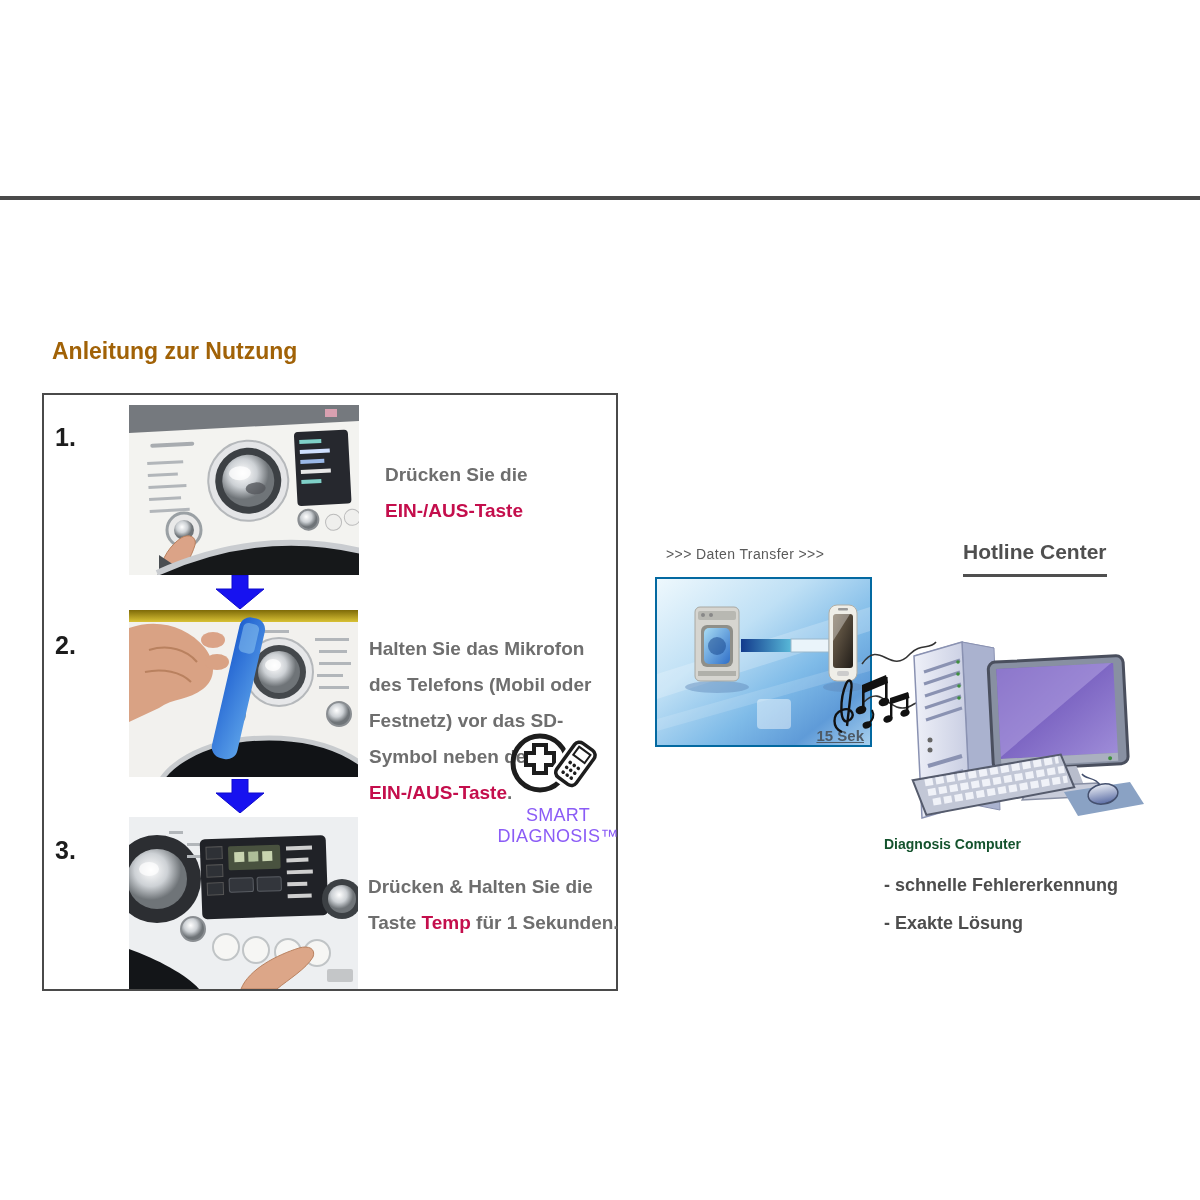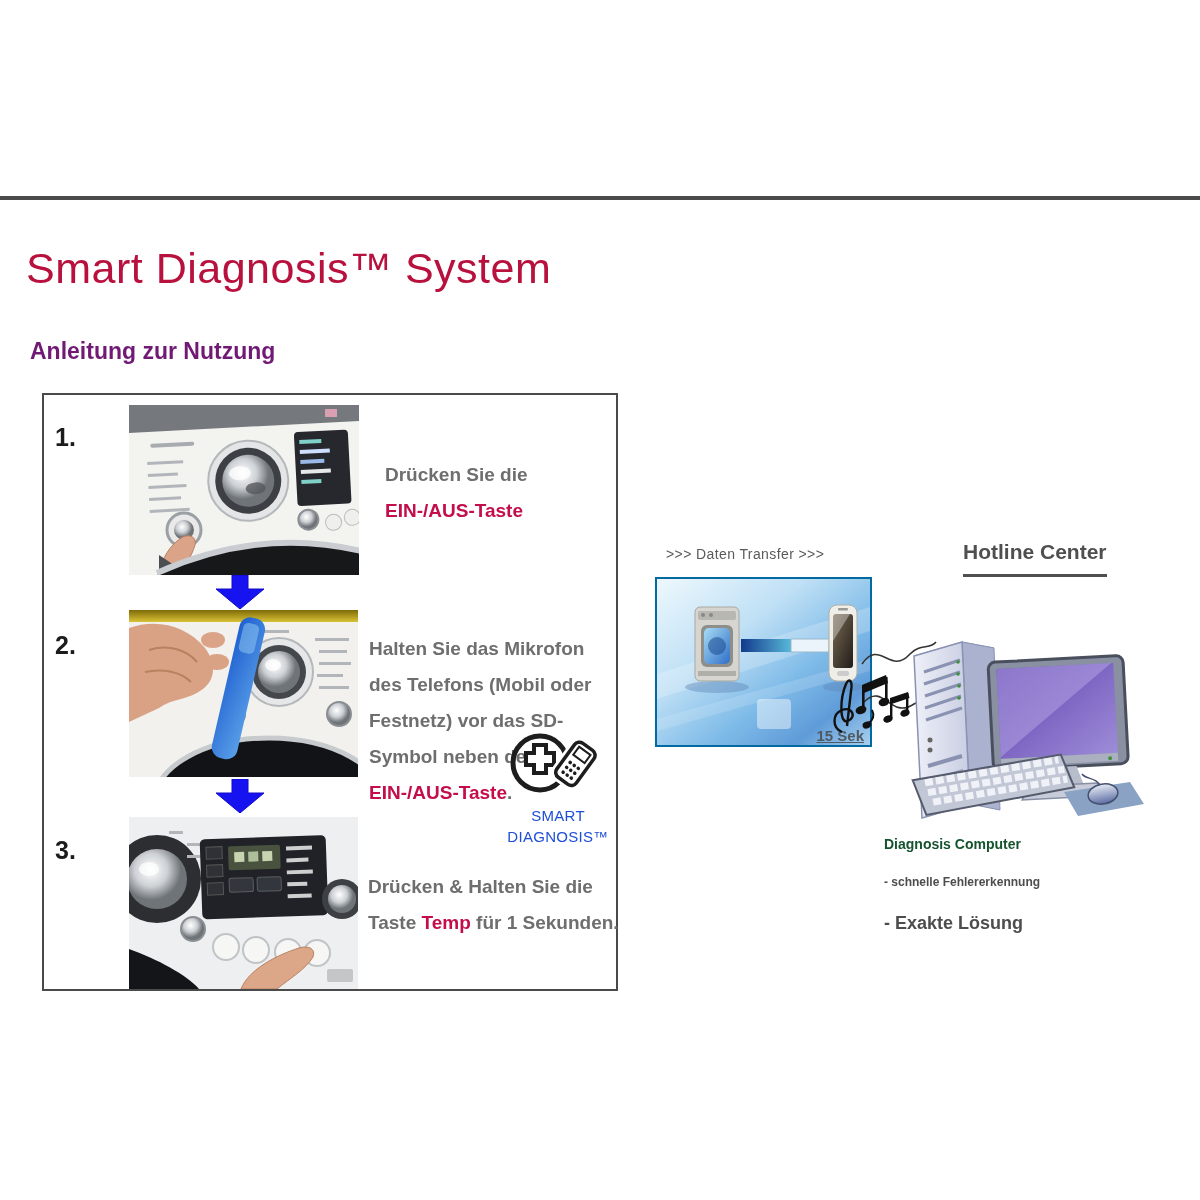--- a/index.html
+++ b/index.html
@@ -3,21 +3,21 @@
 <meta charset="utf-8">
 <style>
   html,body{margin:0;padding:0;background:#ffffff;}
   .page{position:relative;width:1200px;height:1200px;background:#ffffff;overflow:hidden;
         font-family:"Liberation Sans", sans-serif;}
   .abs{position:absolute;}
 
   .top-rule{left:0;top:196px;width:1200px;height:4px;background:#4a4a4a;}
 
   .title{left:26px;top:244px;font-size:43px;font-weight:400;color:#B8113E;letter-spacing:.5px;}
-  .subtitle{left:30px;top:338px;font-size:23px;font-weight:700;color:#701a75;}
+  .subtitle{left:52px;top:338px;font-size:23px;font-weight:700;color:#a16207;}
 
   .steps-box{left:42px;top:393px;width:572px;height:594px;border:2px solid #4a4a4a;background:#fff;}
 
   .step-num{font-size:25px;font-weight:700;color:#1c1c1c;}
   .n1{left:11px;top:28px;} .n2{left:11px;top:236px;} .n3{left:11px;top:441px;}
 
   .photo{overflow:hidden;background:#888;}
   .ph1{left:85px;top:10px;width:230px;height:170px;}
   .ph2{left:85px;top:215px;width:229px;height:167px;}
   .ph3{left:85px;top:422px;width:229px;height:172px;}
@@ -25,46 +25,45 @@
   .arrow{left:172px;width:48px;height:34px;}
   .a1{top:180px;} .a2{top:384px;}
 
   .step-text{font-size:19px;font-weight:700;color:#6e6e6e;line-height:36px;}
   .t1{left:341px;top:62px;width:168px;}
   .t2{left:325px;top:236px;width:246px;}
   .t3{left:324px;top:474px;width:266px;}
   .hl{color:#C40E4C;}
 
   .sd-logo{left:440px;top:334px;width:148px;text-align:center;}
-  .sd-logo .lines{font-size:15px;line-height:21px;color:#1d4ed8;letter-spacing:.3px;}
+  .sd-logo .lines{font-size:18px;line-height:21px;color:#8b5cf6;letter-spacing:.3px;}
 
   .transfer-label{left:666px;top:546px;font-size:14px;color:#5a5a5a;letter-spacing:.4px;}
   .transfer-img{left:655px;top:577px;width:213px;height:166px;border:2px solid #0369a1;background:#5eead4;}
   .duration{position:absolute;right:6px;bottom:1px;font-size:15px;font-weight:700;color:#4e5a66;
             text-decoration:underline;}
 
   .hotline-title{left:963px;top:540px;font-size:21px;font-weight:700;color:#4f4f4f;
                  border-bottom:3px solid #4f4f4f;padding-bottom:10px;}
 
   .computer{left:896px;top:604px;width:248px;height:230px;}
   .waves{left:858px;top:624px;width:82px;height:105px;}
   .notes{left:824px;top:668px;width:90px;height:82px;}
 
   .hc-caption{left:884px;top:836px;font-size:14px;font-weight:700;color:#14532d;}
-  .hc-b1{left:884px;top:875px;font-size:12px;font-weight:700;color:#4d4d4d;text-align:center;}
+  .hc-b1{left:884px;top:875px;font-size:18px;font-weight:700;color:#4d4d4d;text-align:center;}
   .hc-b2{left:884px;top:913px;font-size:18px;font-weight:700;color:#4d4d4d;}
 </style>
 </head>
 <body>
 
 <div class="page">
 
   <div class="abs top-rule"></div>
 
-  <div class="abs title">Smart Diagnosis™ System</div>
   <div class="abs subtitle">Anleitung zur Nutzung</div>
 
   <div class="abs steps-box">
 
     <div class="abs step-num n1">1.</div>
     <div class="abs step-num n2">2.</div>
     <div class="abs step-num n3">3.</div>
 
     <div class="abs photo ph1">
       <svg width="230" height="170" viewBox="0 0 230 170">

